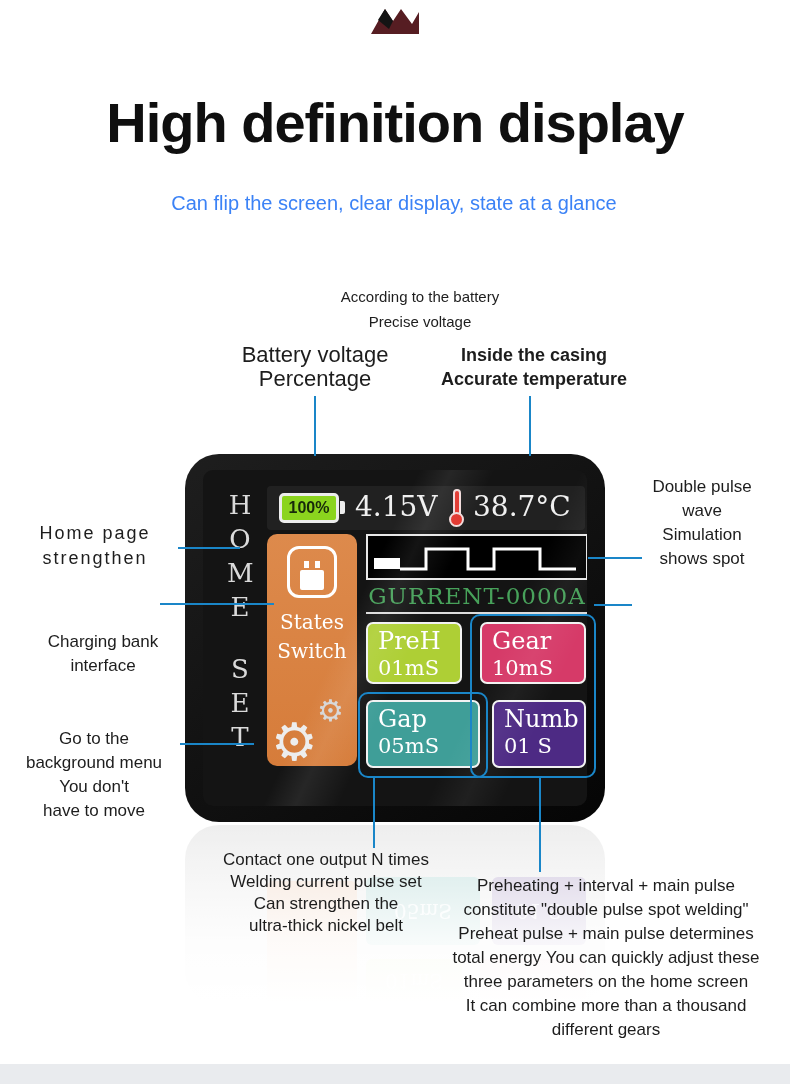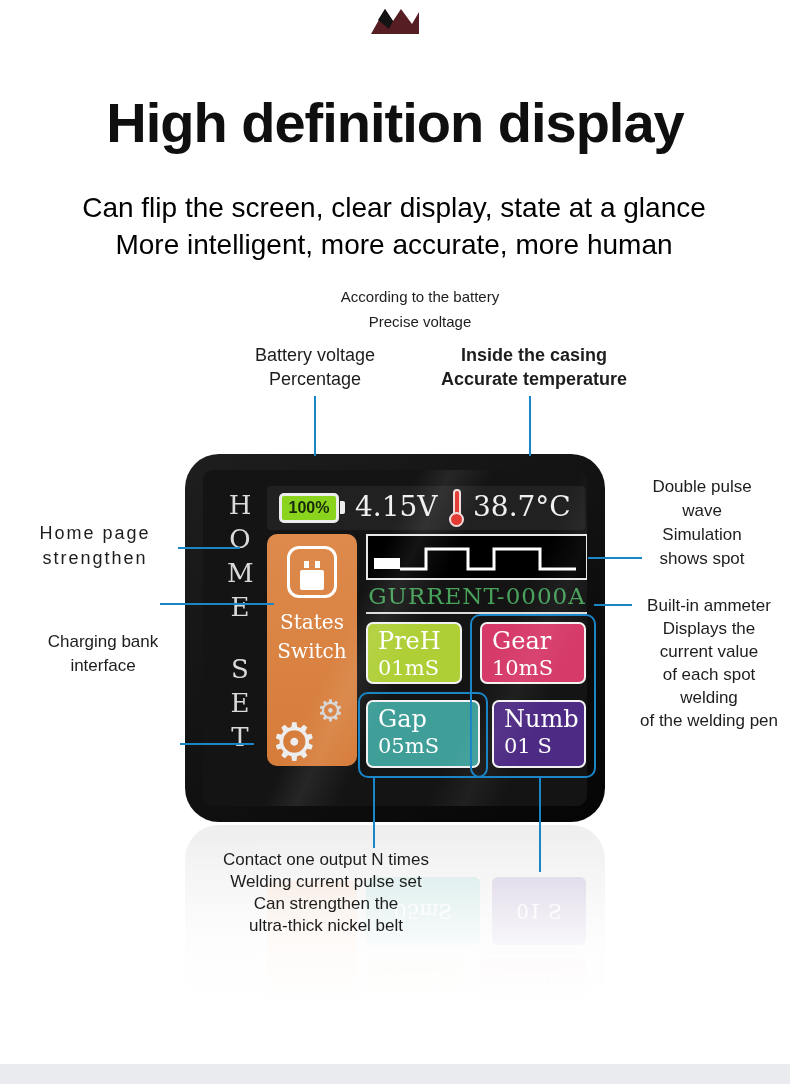--- a/index.html
+++ b/index.html
@@ -4,27 +4,27 @@
 <style>
   * { box-sizing: border-box; margin: 0; padding: 0; }
   html,body { background:#fff; }
   .page { position:relative; width:790px; height:1084px; margin:4px auto; background:#ffffff;
           font-family:"Liberation Sans", sans-serif; overflow:hidden; }
 
   .logo { position:absolute; left:365px; top:2px; width:60px; height:30px; }
 
   .title { position:absolute; top:86px; left:0; width:790px; text-align:center;
            font-size:56px; font-weight:bold; color:#0f0f0f; letter-spacing:-1px; }
-  .sub { position:absolute; left:0; width:788px; text-align:center; font-size:28px; color:#000000; }
+  .sub { position:absolute; left:0; width:788px; text-align:center; font-size:20px; color:#3b82f6; }
   .sub1 { top:188px; } .sub2 { top:225px; }
 
   .callout { position:absolute; font-size:17px; line-height:24px; color:#1d1d1d;
              text-align:center; white-space:pre-line; z-index:5; }
   #co-precise { left:270px; top:280px; width:300px; font-size:15px; line-height:25px; }
-  #co-batt    { left:230px; top:339px; width:170px; font-size:18px; line-height:24px; }
+  #co-batt    { left:230px; top:339px; width:170px; font-size:22px; line-height:24px; }
   #co-temp    { left:428px; top:339px; width:212px; font-size:18px; line-height:24px;font-weight:bold; }
   #co-home    { left:15px;  top:517px; width:160px; font-size:18px; line-height:25px; letter-spacing:2px; }
   #co-select  { left:45px;  top:578px; width:120px; }
   #co-charg   { left:28px;  top:626px; width:150px; }
   #co-menu    { left:10px;  top:723px; width:168px; }
   #co-dpulse  { left:642px; top:471px; width:120px; }
   #co-ammeter { left:634px; top:590px; width:150px; line-height:23px; }
   #co-contact { left:190px; top:845px; width:272px; line-height:22px; }
   #co-info    { left:428px; top:870px; width:356px; line-height:24px; }
 
@@ -130,46 +130,50 @@
 
   <div class="logo">
     <svg width="60" height="30" viewBox="0 0 60 30">
       <path d="M6 28 L20 3 L28 15 L36 3 L47 18 L54 6 L54 28 Z" fill="#561d22"></path>
       <path d="M20 3 L28 15 L24 23 L13 14 Z" fill="#141414"></path>
     </svg>
   </div>
 
   <h1 class="title">High definition display</h1>
   <div class="sub sub1">Can flip the screen, clear display, state at a glance</div>
-  <div class="sub sub2">More intelligent, more accurate, more human</div>
 
   <div class="callout" id="co-precise">According to the battery
 Precise voltage</div>
   <div class="callout" id="co-batt">Battery voltage
 Percentage</div>
   <div class="callout" id="co-temp">Inside the casing
 Accurate temperature</div>
   <div class="callout" id="co-home">Home page
 strengthen</div>
   <div class="callout" id="co-charg">Charging bank
 interface</div>
+  <div class="callout" id="co-menu">Go to the
+background menu
+You don't
+have to move</div>
   <div class="callout" id="co-dpulse">Double pulse
 wave
 Simulation
 shows spot</div>
-  <div class="callout" id="co-ammeter">Built-in ammeter
-Displays the
-current value
-of each spot
-welding
-of the welding pen</div>
   <div class="callout" id="co-contact">Contact one output N times
 Welding current pulse set
 Can strengthen the
 ultra-thick nickel belt</div>
+  <div class="callout" id="co-info">Preheating + interval + main pulse
+constitute "double pulse spot welding"
+Preheat pulse + main pulse determines
+total energy You can quickly adjust these
+three parameters on the home screen
+It can combine more than a thousand
+different gears</div>
 
   <div class="cline" id="ln-batt"></div>
   <div class="cline" id="ln-temp"></div>
   <div class="cline" id="ln-home"></div>
   <div class="cline" id="ln-select"></div>
   <div class="cline" id="ln-menu"></div>
   <div class="cline" id="ln-dpulse"></div>
   <div class="cline" id="ln-ammeter"></div>
   <div class="cline" id="ln-contact"></div>
   <div class="cline" id="ln-info"></div>

